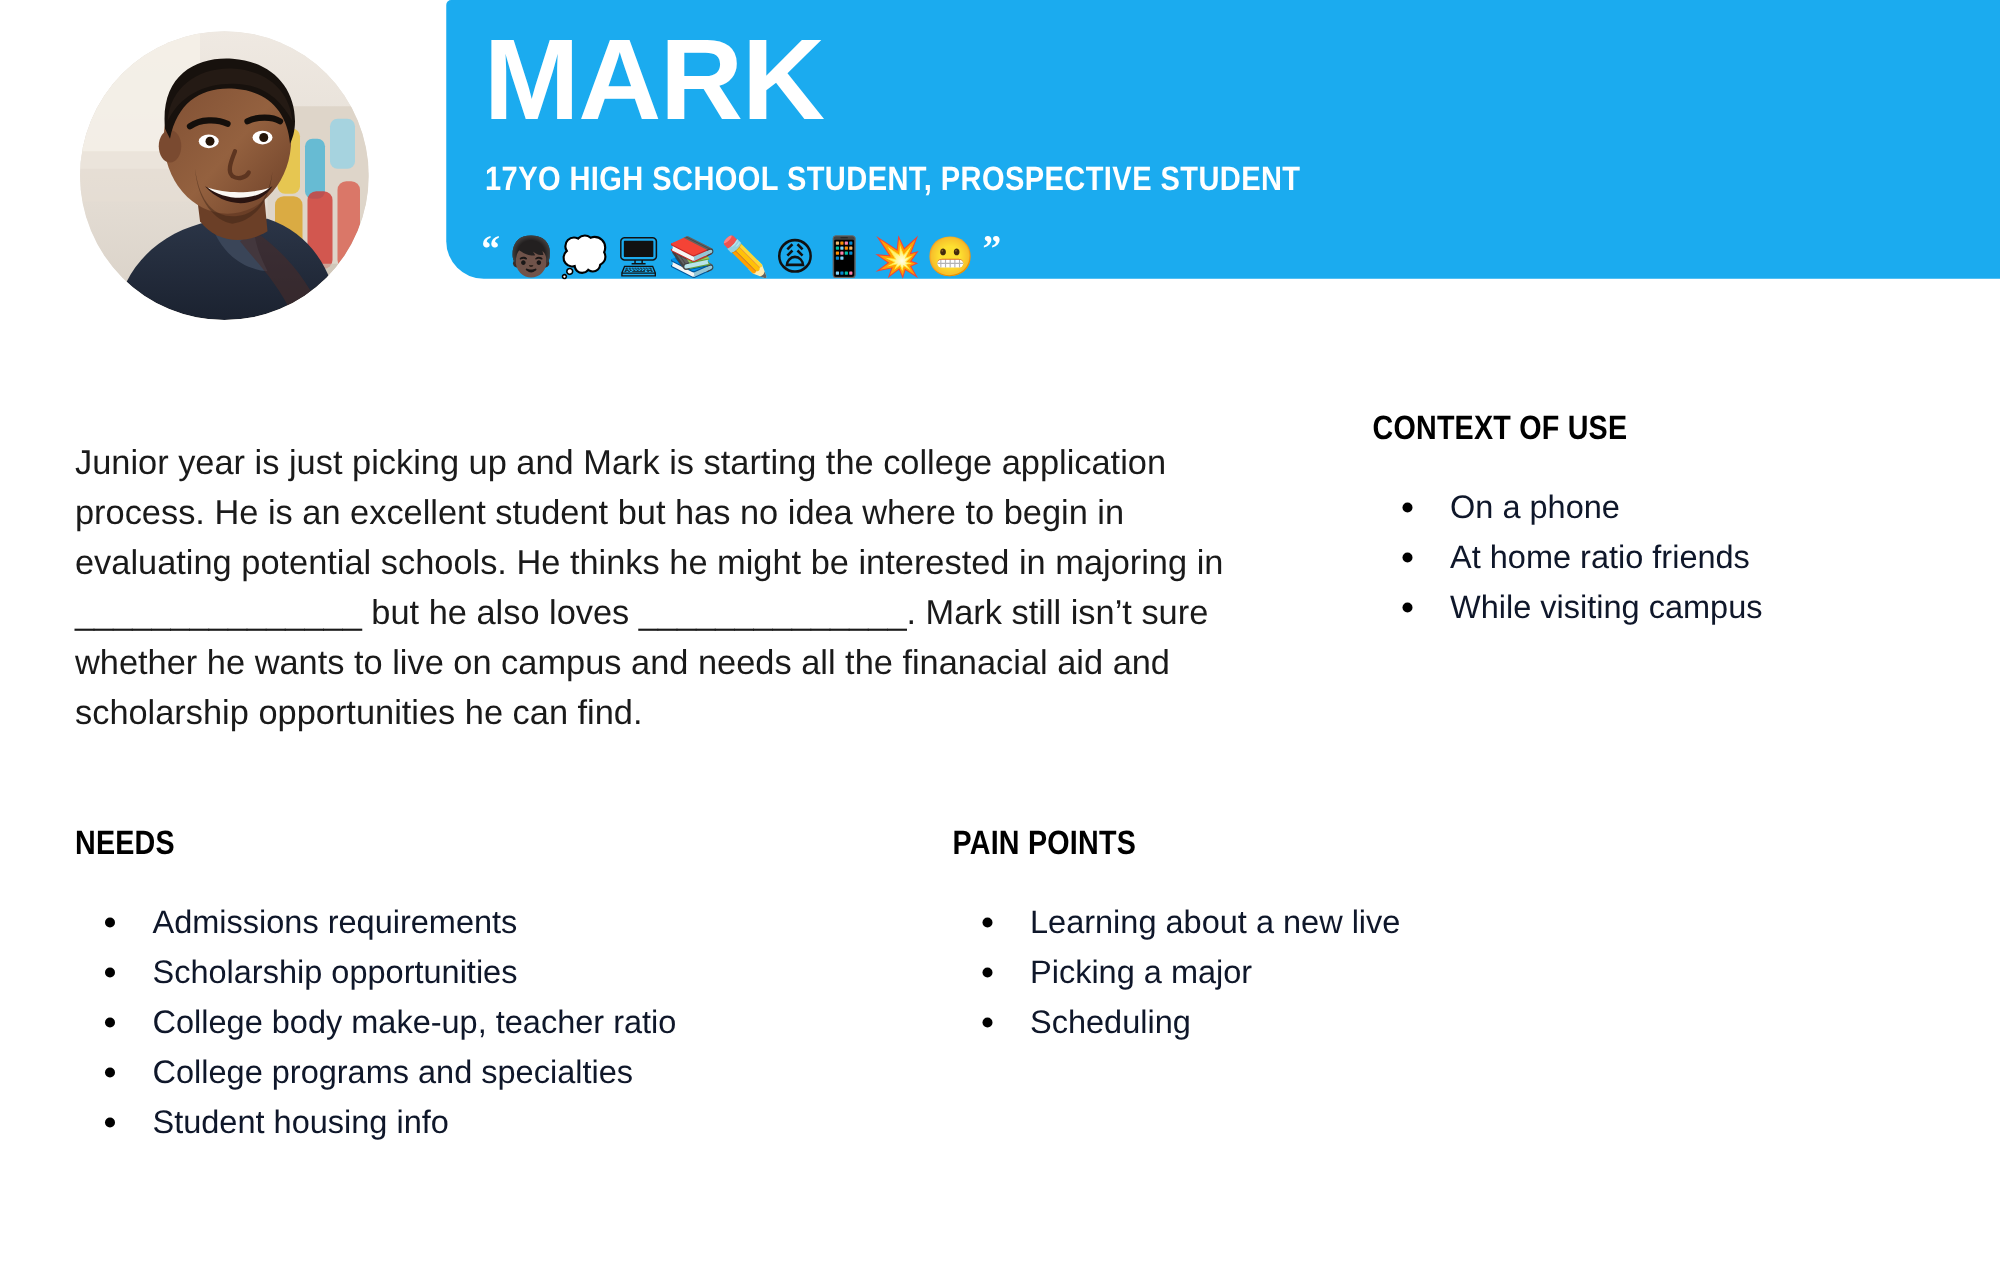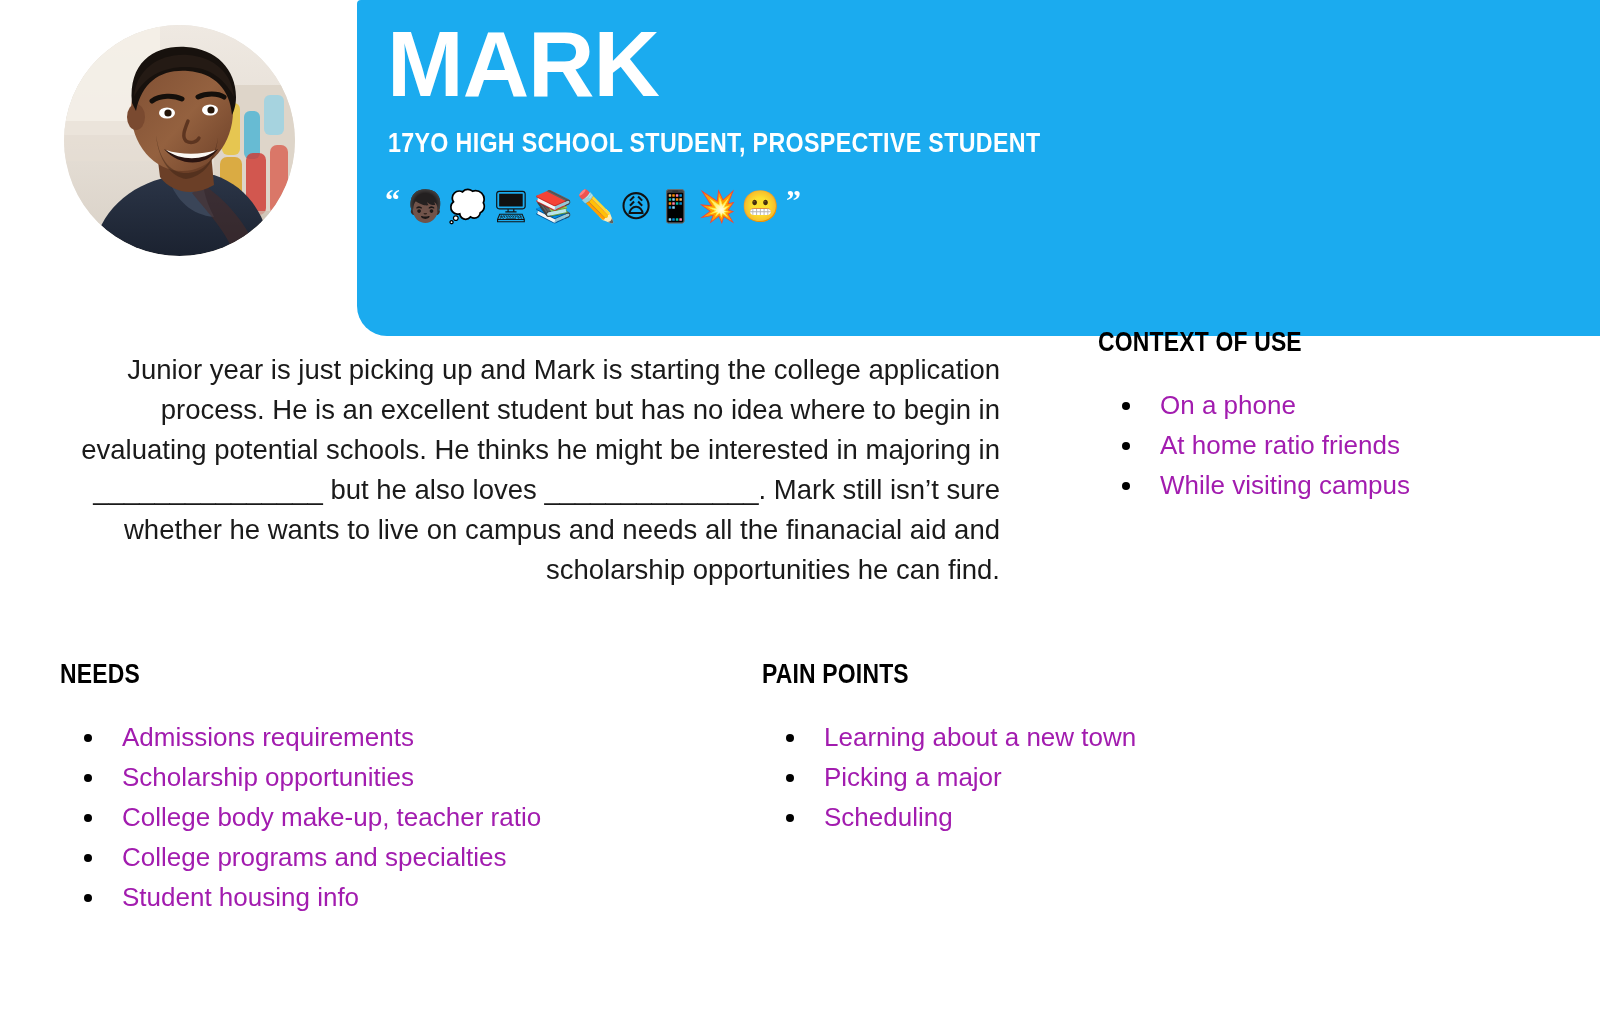--- a/index.html
+++ b/index.html
@@ -35,21 +35,21 @@
     overflow: hidden;
     background: #e9e4dd;
   }
   .avatar svg { display: block; width: 231px; height: 231px; }
 
   .banner {
     position: absolute;
     left: 357px;
     top: 0;
     width: 1243px;
-    height: 336px;
+    height: 223px;
     background: #1BABEF;
     border-top-left-radius: 4px;
     border-bottom-left-radius: 30px;
   }
 
   .person-name {
     position: absolute;
     left: 30px;
     top: 18px;
     color: #ffffff;
@@ -104,21 +104,20 @@
   
   .summary {
     position: absolute;
     left: 60px;
     top: 322px;
     width: 940px;
     font-size: 27.5px;
     line-height: 40px;
     color: #1a1a1a;
     font-family: "Liberation Sans", sans-serif;
-    text-align: right;
   }
 
   
   .sec-heading {
     position: absolute;
     font-size: 27px;
     font-weight: bold;
     letter-spacing: 0.2px;
     color: #000000;
     line-height: 1;
@@ -135,21 +134,21 @@
     position: absolute;
     margin: 0;
     padding: 0;
     list-style: none;
   }
   .blist li {
     position: relative;
     padding-left: 62px;
     font-size: 26px;
     line-height: 40px;
-    color: #a21caf;
+    color: #0f172a;
     white-space: nowrap;
   }
   .blist li::before {
     content: "";
     position: absolute;
     left: 24px;
     top: 17px;
     width: 8px;
     height: 8px;
     border-radius: 50%;
@@ -263,16 +262,16 @@
 <ul class="blist" id="needs-list">
   <li>Admissions requirements</li>
   <li>Scholarship opportunities</li>
   <li>College body make-up, teacher ratio</li>
   <li>College programs and specialties</li>
   <li>Student housing info</li>
 </ul>
 
 <div class="sec-heading" id="pain-heading">PAIN POINTS</div>
 <ul class="blist" id="pain-list">
-  <li>Learning about a new town</li>
+  <li>Learning about a new live</li>
   <li>Picking a major</li>
   <li>Scheduling</li>
 </ul>
 
 </body></html>

